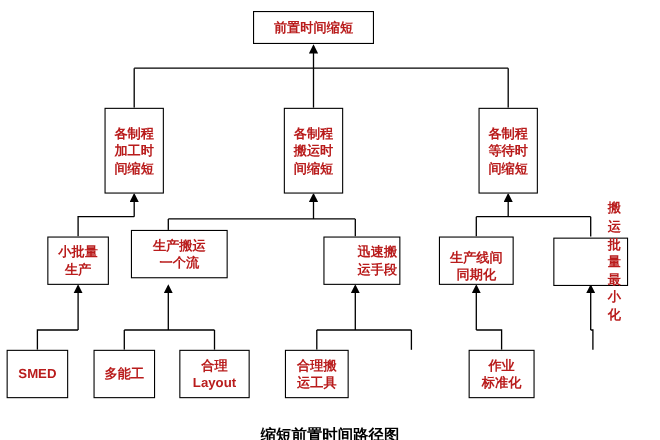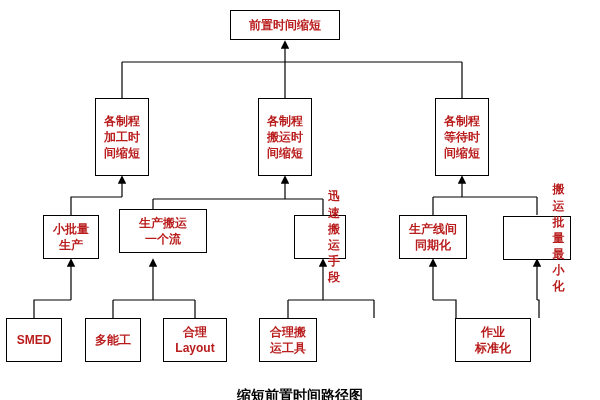--- a/index.html
+++ b/index.html
@@ -51,29 +51,29 @@
     font-weight: bold;
     color: #000000;
   }
   
   .n-root          { left:230px; top:10px;  width:110px; height:30px; }
   .n-proc          { left:95px;  top:98px;  width:54px;  height:78px; }
   .n-transport     { left:258px; top:98px;  width:54px;  height:78px; }
   .n-wait          { left:435px; top:98px;  width:54px;  height:78px; }
   .n-small-batch   { left:43px;  top:215px; width:56px;  height:44px; }
   .n-one-piece     { left:119px; top:209px; width:88px;  height:44px; }
-  .n-rapid         { left:294px; top:215px; width:52px;  height:44px;padding-left:28px; }
-  .n-line-sync     { left:399px; top:215px; width:68px;  height:44px; }
+  .n-rapid         { left:294px; top:215px; width:70px;  height:44px;padding-left:28px; }
+  .n-line-sync     { left:399px; top:215px; width:68px;  height:44px;align-items:flex-end; }
   .n-min-batch     { left:503px; top:216px; width:68px;  height:44px;padding-left:43px; }
   .n-smed          { left:6px;   top:318px; width:56px;  height:44px; }
   .n-multi-skill   { left:85px;  top:318px; width:56px;  height:44px; }
   .n-layout        { left:163px; top:318px; width:64px;  height:44px; }
   .n-tools         { left:259px; top:318px; width:58px;  height:44px; }
   .n-water-spider  { left:338px; top:318px; width:72px;  height:44px; }
-  .n-work-std      { left:426px; top:318px; width:76px;  height:44px;margin-left:29px; }
+  .n-work-std      { left:426px; top:318px; width:60px;  height:44px; }
   .n-total-control { left:508px; top:318px; width:62px;  height:44px; }
   line, polyline { stroke: #000000; stroke-width: 1.2; fill: none; }
 </style>
 </head>
 <body>
 
 <div id="stage">
 
   <svg id="edges" viewBox="0 0 600 400" xmlns="http://www.w3.org/2000/svg">
     <defs>

